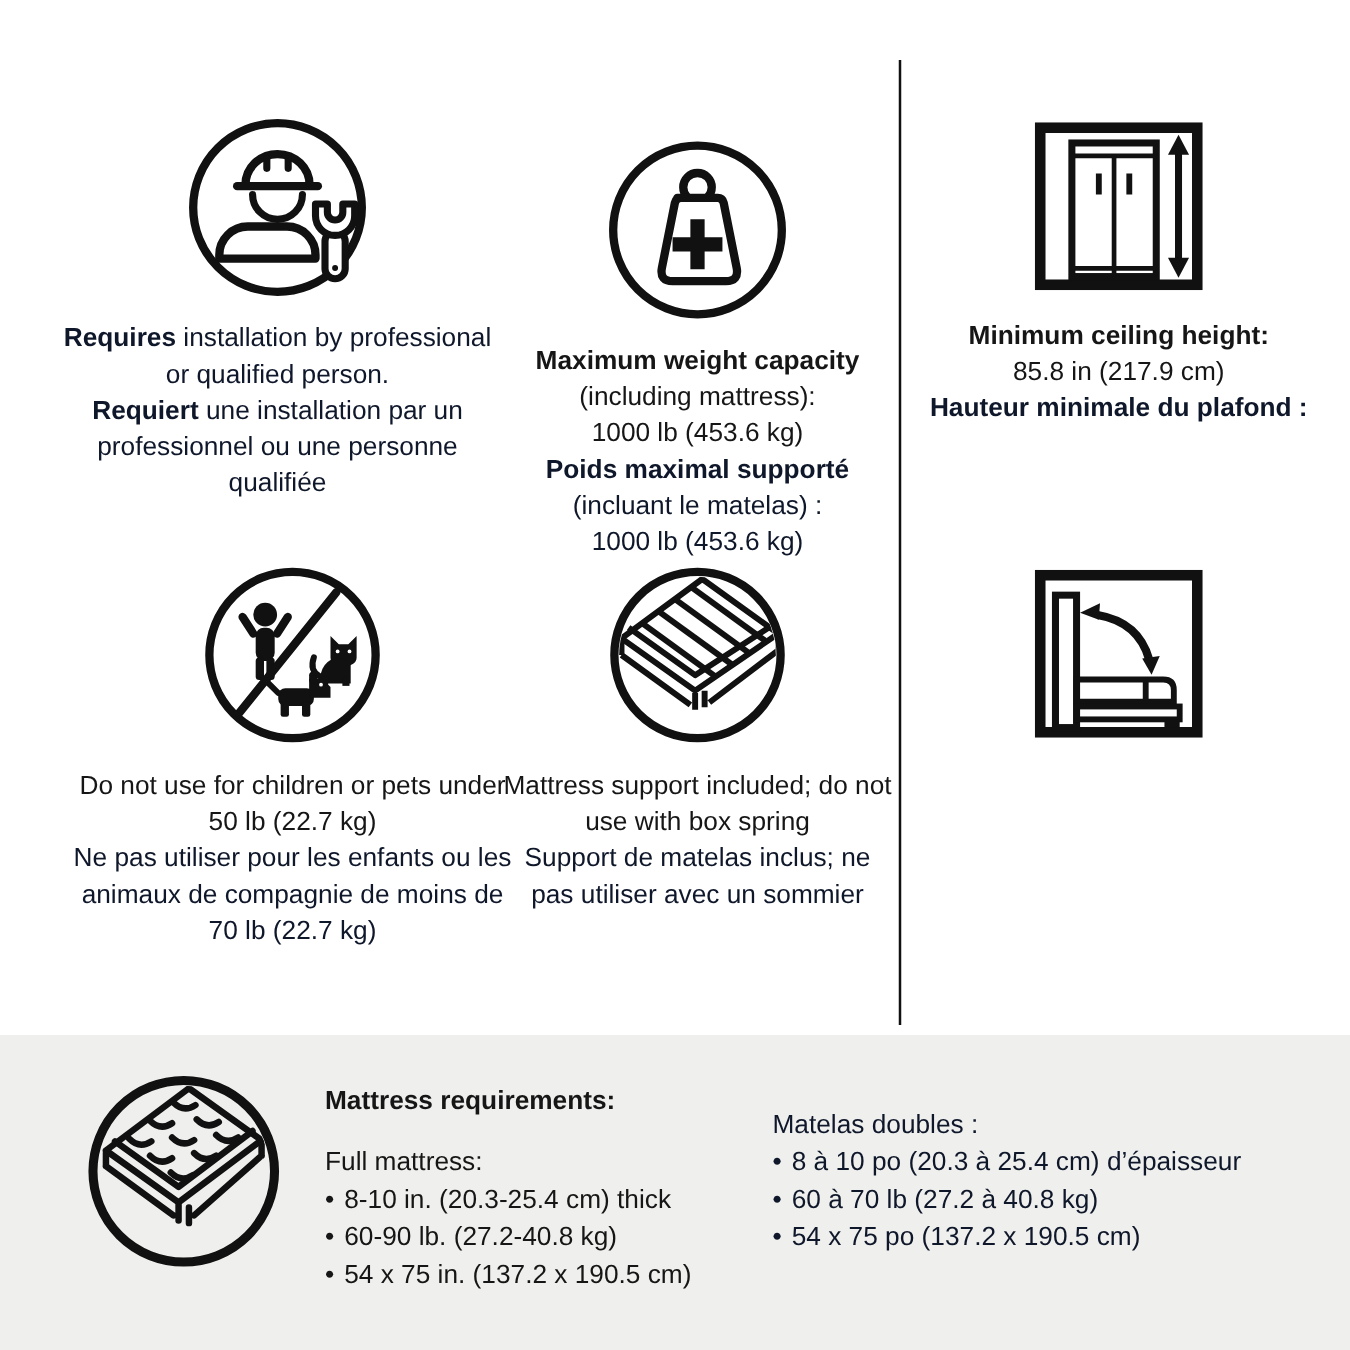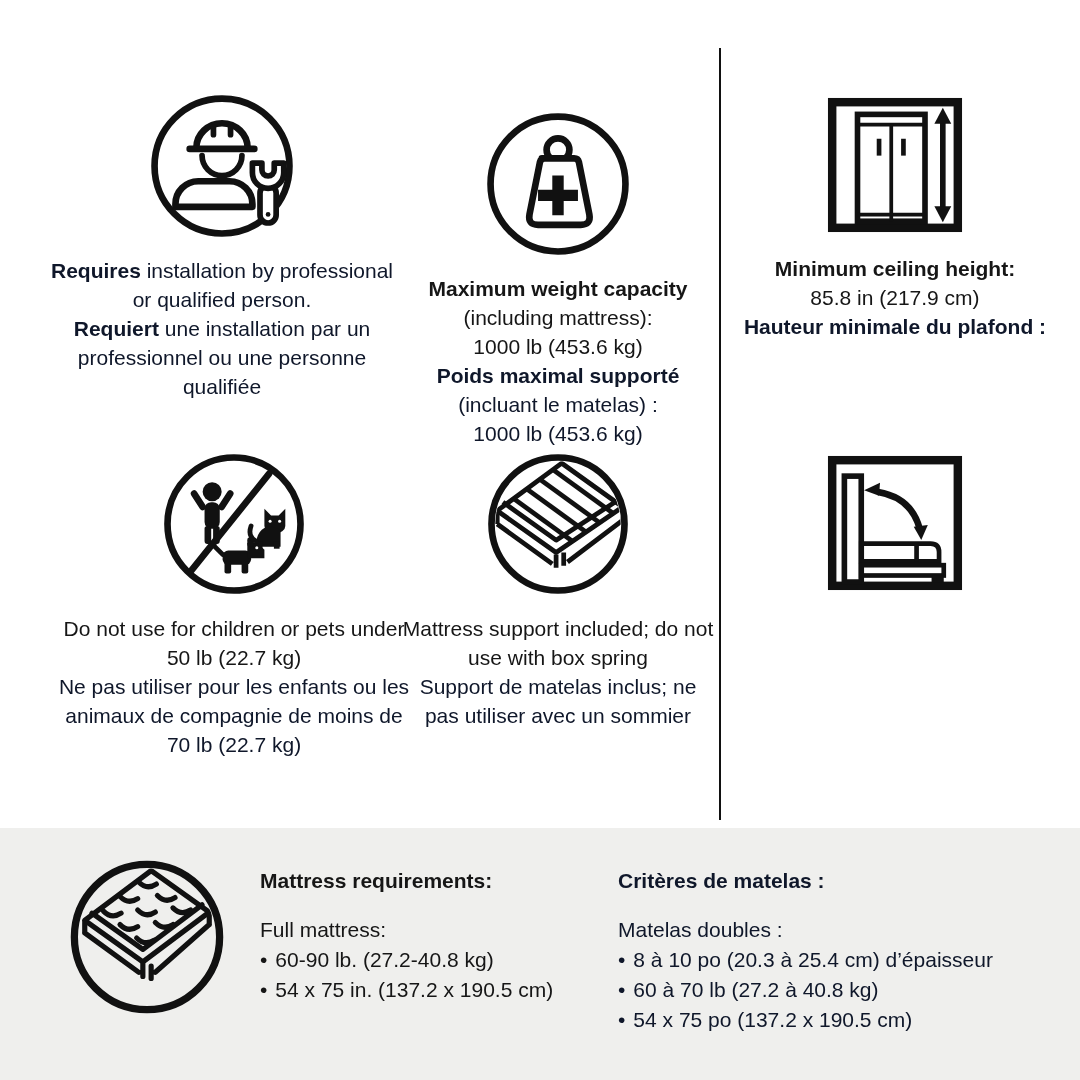--- a/index.html
+++ b/index.html
@@ -203,27 +203,27 @@
         <path d="M70,81 q8,8 17,2"></path>
         <path d="M20,66 v10 M20,76 L72,114 M76,106 v12 M84,108 v12 M140,58 v10 M140,68 L88,114"></path>
       </g>
     </svg>
   </div>
 
   <div class="mcol en">
     <div class="mhead">Mattress requirements:</div>
     <div class="msub">Full mattress:</div>
     <ul class="blist">
+      <li>8-10 in. (20.3-25.4 cm) thick</li>
       <li>60-90 lb. (27.2-40.8 kg)</li>
       <li>54 x 75 in. (137.2 x 190.5 cm)</li>
     </ul>
   </div>
 
   <div class="mcol fr gray">
-    <div class="mhead">Critères de matelas :</div>
     <div class="msub">Matelas doubles :</div>
     <ul class="blist">
       <li>8 à 10 po (20.3 à 25.4 cm) d’épaisseur</li>
       <li>60 à 70 lb (27.2 à 40.8 kg)</li>
       <li>54 x 75 po (137.2 x 190.5 cm)</li>
     </ul>
   </div>
 </div>
 
 </body></html>

